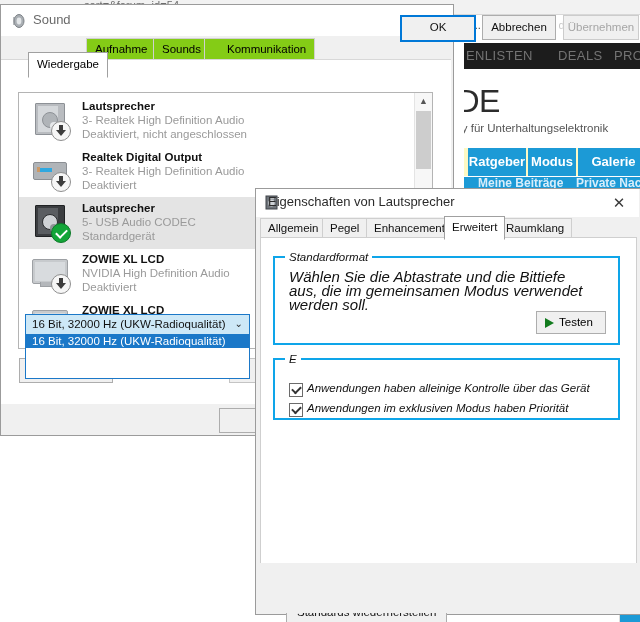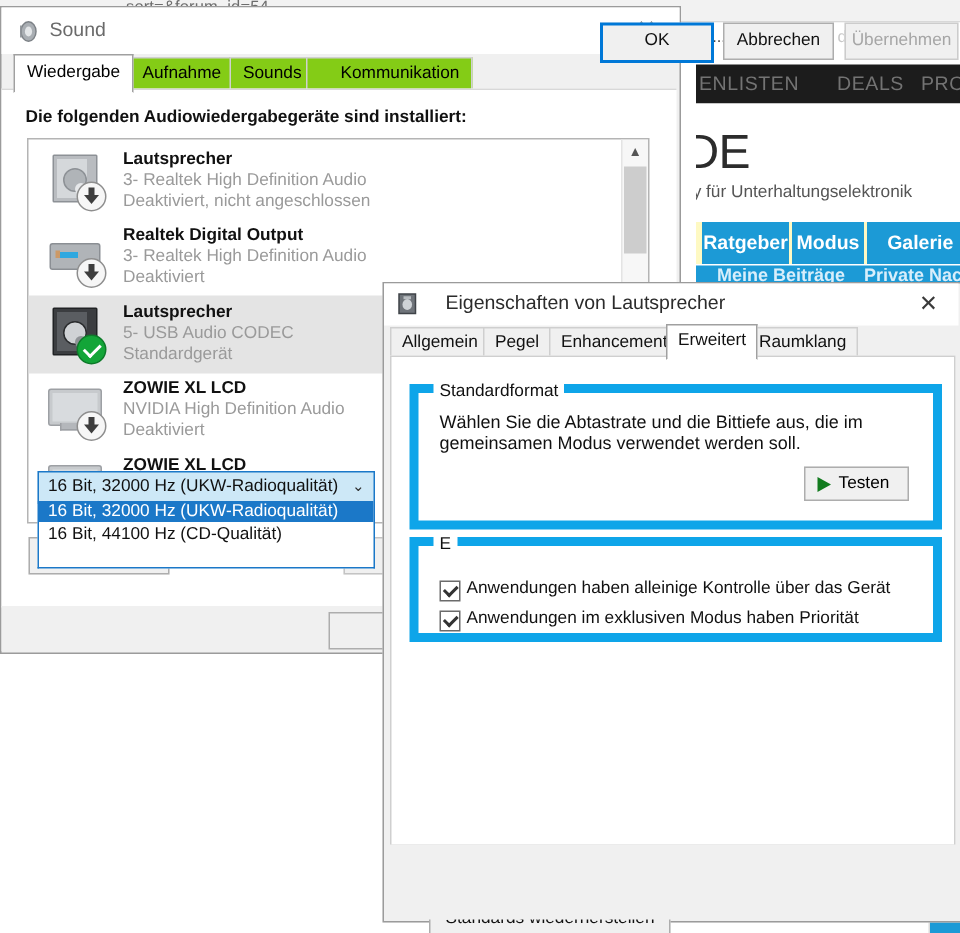--- a/index.html
+++ b/index.html
@@ -47,22 +47,22 @@
       border:1px solid #9b9b9b;box-shadow:0 0 0 0 rgba(0,0,0,0);}
   #sound-title{position:absolute;left:0;top:0;width:452px;height:31px;background:#ffffff;}
   #sound-icon{position:absolute;left:10px;top:8px;width:16px;height:16px;}
   #sound-title-text{position:absolute;left:32px;top:7px;font-size:13px;color:#6a6a6a;}
   #sound-close{position:absolute;right:0;top:0;width:44px;height:30px;text-align:center;
       line-height:30px;font-size:15px;color:#4c4c4c;cursor:default;}
 
   #sound-tabstrip{position:absolute;left:0;top:31px;width:452px;height:24px;}
   .stab{position:absolute;top:2px;height:22px;line-height:21px;padding:0 8px;font-size:11.5px;
       color:#000;background:#84cc16;border:1px solid #d0d0d0;border-bottom:none;}
-  .stab.active{top:0px;height:24px;line-height:23px;background:#ffffff;border-color:#a0a0a0;
-      border-bottom:1px solid #ffffff;z-index:3;font-weight:normal;}
+  .stab.active{top:16px;height:24px;line-height:23px;background:#ffffff;border-color:#a0a0a0;
+      border-bottom:1px solid #ffffff;z-index:3;font-weight:normal;margin-left:19px;}
 
   #sound-page{position:absolute;left:0;top:54px;width:450px;height:345px;background:#ffffff;
       border-top:1px solid #d8d8d8;}
   #sound-heading{position:absolute;left:16px;top:12px;font-size:11.5px;font-weight:bold;color:#111;}
   #dev-list{position:absolute;left:17px;top:32px;width:413px;height:255px;background:#fff;
       border:1px solid #b4b4b4;overflow:hidden;}
   .dev-row{position:absolute;left:0;width:394px;height:52px;}
   .dev-row.sel{background:#e4e4e4;}
   .dev-name{position:absolute;left:63px;top:5px;font-size:11.5px;font-weight:bold;color:#111;}
   .dev-sub{position:absolute;left:63px;top:19px;font-size:11.5px;color:#9a9a9a;}
@@ -112,36 +112,36 @@
       padding-left:10px;overflow:hidden;}
   #sound-footer{position:absolute;left:0;top:399px;width:450px;height:30px;background:#f0f0f0;}
   #btn-sound-ok{position:absolute;left:218px;top:4px;width:80px;height:23px;line-height:22px;
       text-align:center;font-size:11.5px;background:#f0f0f0;border:1px solid #adadad;overflow:hidden;}
 
   
   #prop-win{position:absolute;left:255px;top:188px;width:385px;height:425px;background:#f0f0f0;
       border:1px solid #9b9b9b;}
   #prop-title{position:absolute;left:0;top:0;width:383px;height:28px;background:#ffffff;}
   #prop-icon{position:absolute;left:8px;top:6px;width:15px;height:15px;}
-  #prop-title-text{position:absolute;left:41px;top:5px;font-size:13px;color:#2b2b2b;text-align:right;}
+  #prop-title-text{position:absolute;left:12px;top:5px;font-size:13px;color:#2b2b2b;text-align:right;}
   #prop-close{position:absolute;right:0;top:0;width:40px;height:28px;text-align:center;
       line-height:28px;font-size:15px;color:#3a3a3a;}
 
   #prop-tabstrip{position:absolute;left:0;top:27px;width:383px;height:22px;}
   .ptab{position:absolute;top:2px;height:20px;line-height:19px;padding:0 7px;font-size:11.5px;
       background:#f0f0f0;border:1px solid #cfcfcf;border-bottom:none;color:#111;}
   .ptab.active{top:0;height:22px;line-height:21px;background:#ffffff;border-color:#a0a0a0;
       border-bottom:1px solid #fff;z-index:3;}
   #prop-page{position:absolute;left:4px;top:48px;width:375px;height:325px;background:#ffffff;
       border:1px solid #cfcfcf;}
 
-  .grp{position:absolute;border:6px solid #0ea5e9;}
+  .grp{position:absolute;border:2px solid #0ea5e9;font-style:italic;}
   .grp-label{position:absolute;top:-7px;left:10px;background:#fff;padding:0 4px;font-size:11.5px;color:#111;}
   #grp-format{left:12px;top:18px;width:343px;height:85px;}
-  #fmt-desc{position:absolute;left:14px;top:12px;font-size:12px;color:#111;line-height:14px;width:300px;}
+  #fmt-desc{position:absolute;left:14px;top:12px;font-size:15px;color:#111;line-height:14px;width:300px;}
   #combo{position:absolute;left:25px;top:314px;width:223px;height:20px;background:#cde8f7;
       border:1px solid #1b78c8;z-index:40;}
   #combo-text{position:absolute;left:6px;top:3px;font-size:11.5px;color:#111;white-space:nowrap;}
   #combo-arrow{position:absolute;right:6px;top:3px;font-size:10px;color:#2b2b2b;}
   #combo-list{position:absolute;left:25px;top:334px;width:223px;height:44px;background:#ffffff;
       border:1px solid #1b78c8;border-top:none;z-index:41;}
   .opt{position:absolute;left:0;width:223px;height:14px;line-height:14px;padding-left:6px;
       font-size:11.5px;color:#111;white-space:nowrap;box-sizing:border-box;}
   .opt.hi{background:#1b78c8;color:#ffffff;}
   #btn-testen{position:absolute;left:536px;top:311px;width:68px;height:21px;background:#f0f0f0;
@@ -235,21 +235,20 @@
   </div>
 
   <div id="sound-tabstrip">
     <div class="stab active" style="left:8px;">Wiedergabe</div>
     <div class="stab" style="left:85px;">Aufnahme</div>
     <div class="stab" style="left:152px;">Sounds</div>
     <div class="stab" style="left:203px;padding-left:22px;">Kommunikation</div>
   </div>
 
   <div id="sound-page">
-    <div id="sound-heading">Die folgenden Audiowiedergabegeräte sind installiert:</div>
 
     <div id="dev-list">
 
       <div class="dev-row" style="top:2px;">
         <div class="ico">
           <div class="spk-body">
               <div class="spk-front">
                 <div class="spk-cone">
                   <div class="spk-cone2"></div>
                 </div>
@@ -402,18 +401,17 @@
   <div id="testen-label">Testen</div>
 </div>
 
 <div id="combo">
   <div id="combo-text">16 Bit, 32000 Hz (UKW-Radioqualität)</div>
   <div id="combo-arrow">⌄</div>
 </div>
 
 <div id="combo-list">
   <div class="opt hi" style="top:0px;">16 Bit, 32000 Hz (UKW-Radioqualität)</div>
-  <div class="opt" style="top:15px;">16 Bit, 44100 Hz (CD-Qualität)</div>
 </div>
 
 <div class="fbtn" id="btn-ok">OK</div>
 <div class="fbtn" id="btn-cancel">Abbrechen</div>
 <div class="fbtn" id="btn-apply">Übernehmen</div>
 
 </body></html>

